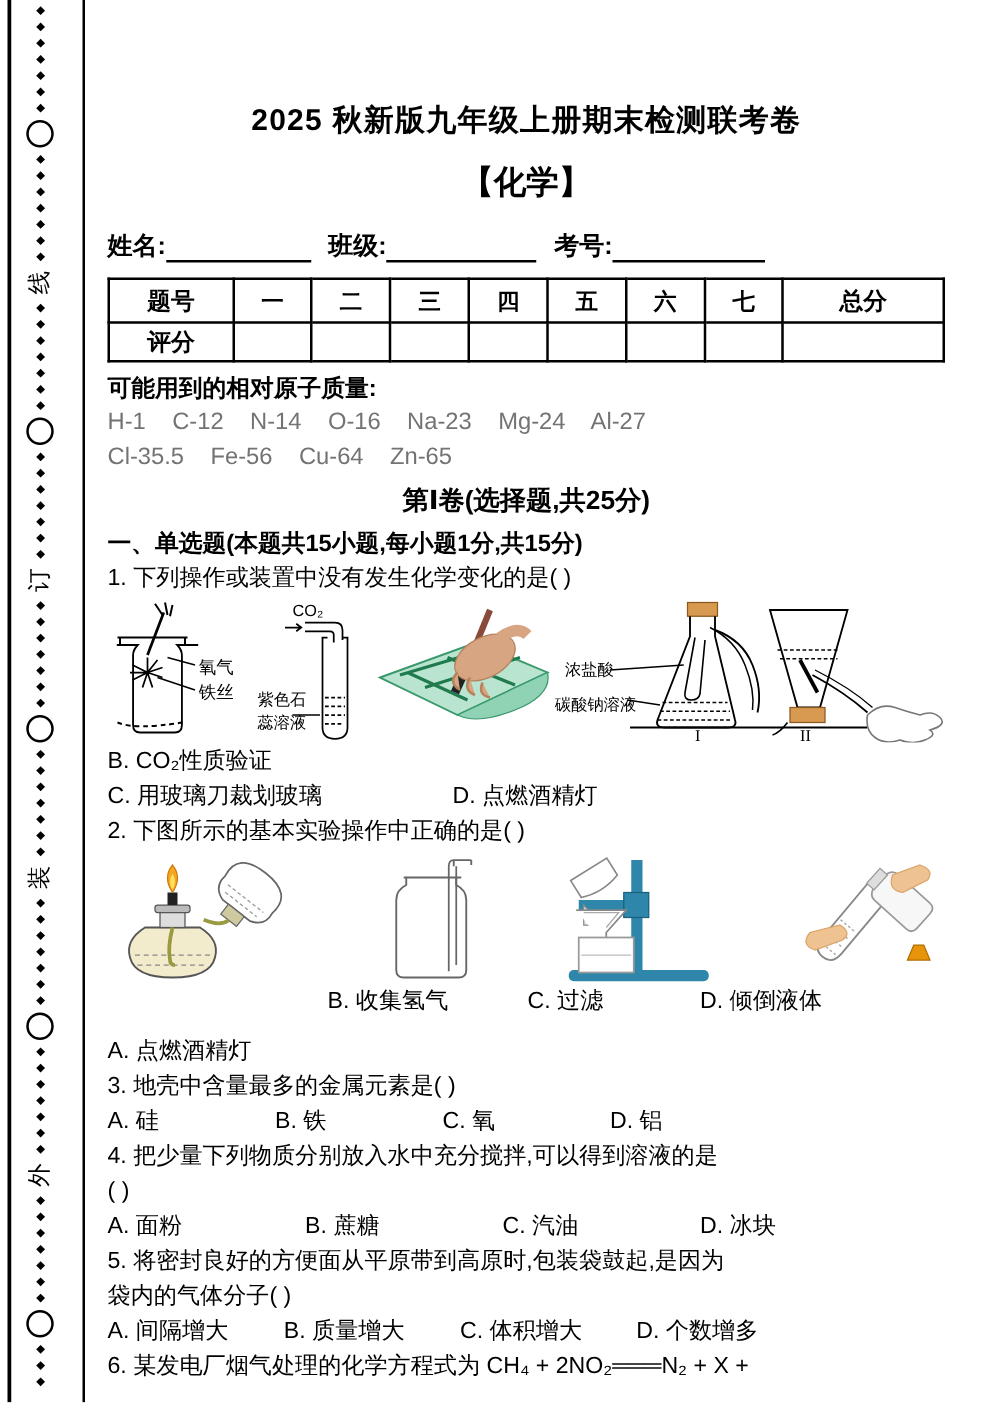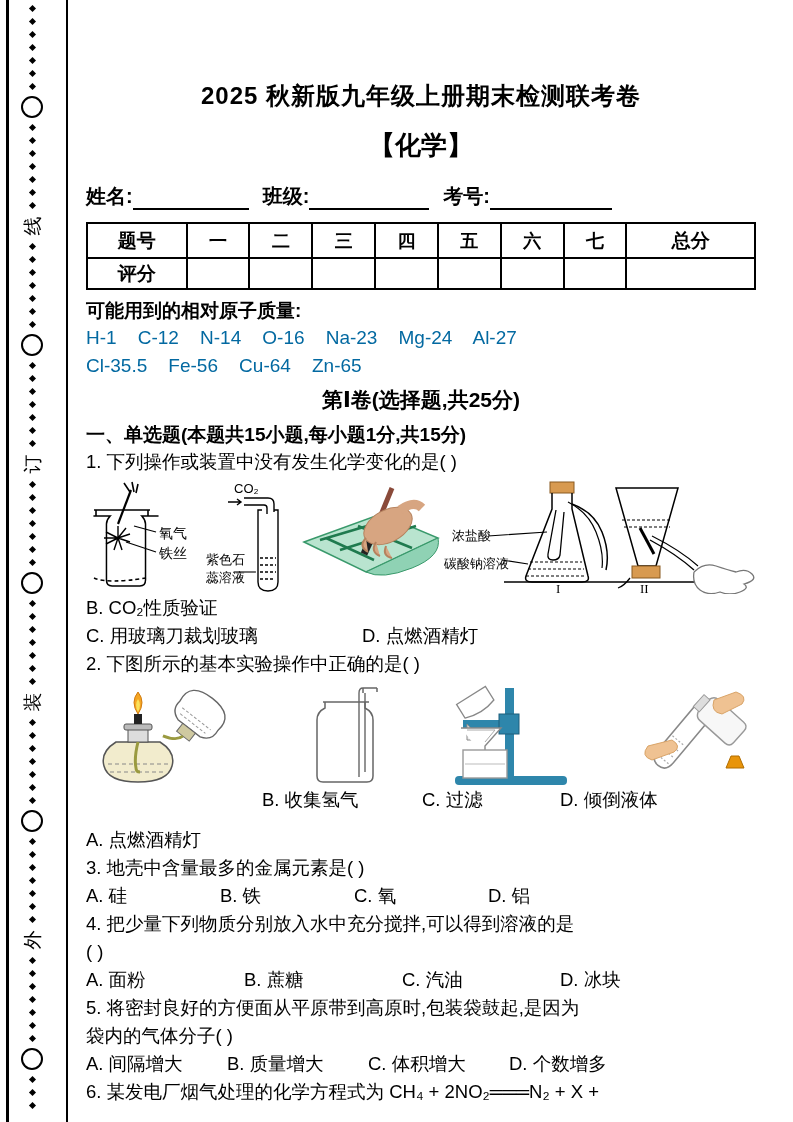--- a/index.html
+++ b/index.html
@@ -31,21 +31,21 @@
 
   table.score { width:100%; border-collapse:collapse; margin-top:12px; font-size:19px; }
   table.score td { border:2px solid #000; text-align:center; font-weight:600; }
   table.score tr.hdr td { height:35px; }
   table.score tr.scr td { height:31px; }
   td.c-first { width:100px; }
   td.c-num   { width:63px; font-size:18px; }
   td.c-total { width:129px;margin-left:10px; }
 
   .atomic-title { margin-top:8px; font-size:19px; font-weight:bold; }
-  .atomic-line  { font-size:19px; line-height:28px; white-space:pre; color:#0369a1; }
+  .atomic-line  { font-size:19px; line-height:28px; white-space:pre; color:#737373; }
 
   .part-title    { margin-top:6px; text-align:center; font-size:21px; font-weight:bold; }
   .section-title { margin-top:8px; font-size:19px; font-weight:bold; }
 
   .q-line { font-size:18.5px; line-height:28px; }
   .opts   { display:flex; font-size:18.5px; line-height:28px; }
   .opts-2col span { width:276px; flex:none; }
   .opts-q2 span:nth-child(1){ width:176px;margin-top:40px; } .opts-q2 span:nth-child(2){ width:160px; }
   .opts-q2 span:nth-child(3){ width:138px; }
   .opts-q3 span { width:134px; flex:none; }

